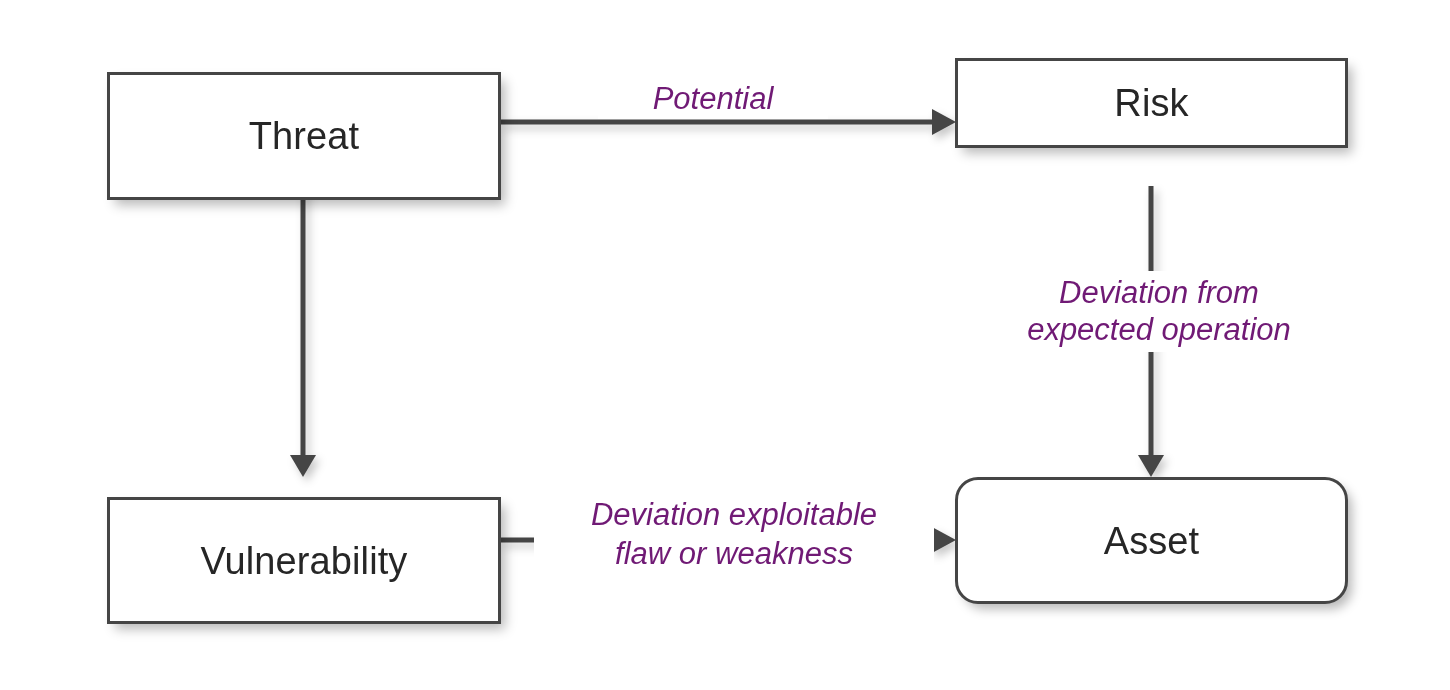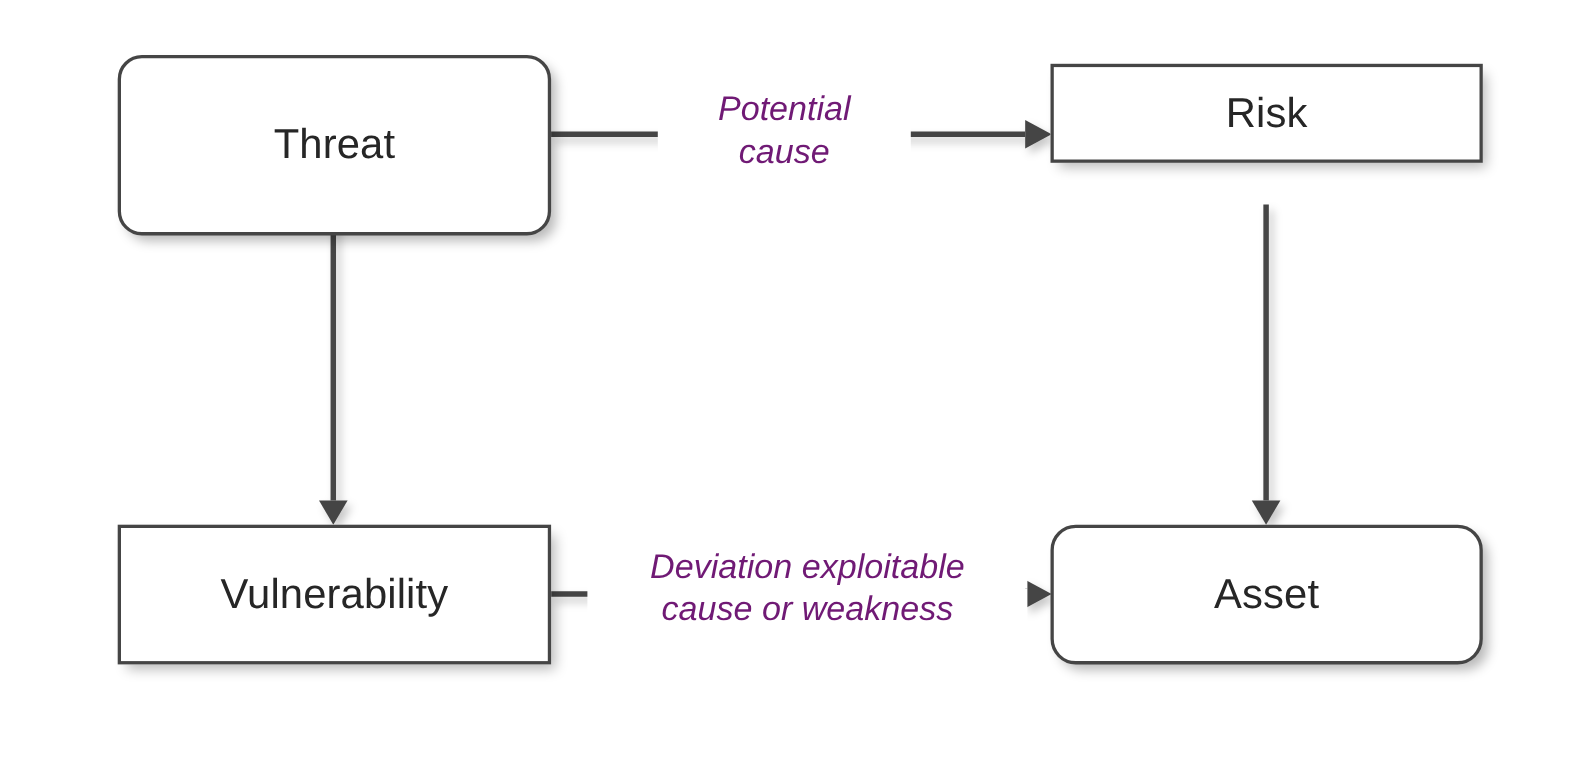--- a/index.html
+++ b/index.html
@@ -44,23 +44,23 @@
   .node-label {
     font-family: "Liberation Sans", sans-serif;
     font-size: 38px;
     font-weight: 400;
     color: #262626;
     line-height: 1;
     letter-spacing: 0.1px;
     white-space: nowrap;
   }
 
-  #node-threat        { left: 107px; top: 50px;  width: 394px; height: 164px; border-radius: 22px; }
+  #node-threat        { left: 107px; top: 72px;  width: 394px; height: 128px; }
   #node-risk          { left: 955px; top: 58px;  width: 393px; height: 90px; }
-  #node-vulnerability { left: 107px; top: 477px; width: 394px; height: 127px; }
+  #node-vulnerability { left: 107px; top: 497px; width: 394px; height: 127px; }
   #node-asset         { left: 955px; top: 477px; width: 393px; height: 127px; border-radius: 23px; }
 
   
   .edge-label {
     position: absolute;
     font-family: "Liberation Sans", sans-serif;
     font-style: italic;
     font-size: 31px;
     font-weight: 400;
     color: #701a75;
@@ -163,23 +163,26 @@
   <div class="node" id="node-vulnerability">
     <span class="node-label">Vulnerability</span>
   </div>
 
   <div class="node" id="node-asset">
     <span class="node-label">Asset</span>
   </div>
 
   <div class="edge-label" id="label-potential-cause">
     <span class="ln">Potential</span>
-    <span class="ln">cause</span>
   </div>
 
 
+  <div class="edge-label" id="label-deviation">
+    <span class="ln">Deviation from</span>
+    <span class="ln">expected operation</span>
+  </div>
 
   <div class="edge-label" id="label-contains">
     <span class="ln">Deviation exploitable</span>
-    <span class="ln">cause or weakness</span>
+    <span class="ln">flaw or weakness</span>
   </div>
 
 </div>
 
 </body></html>

